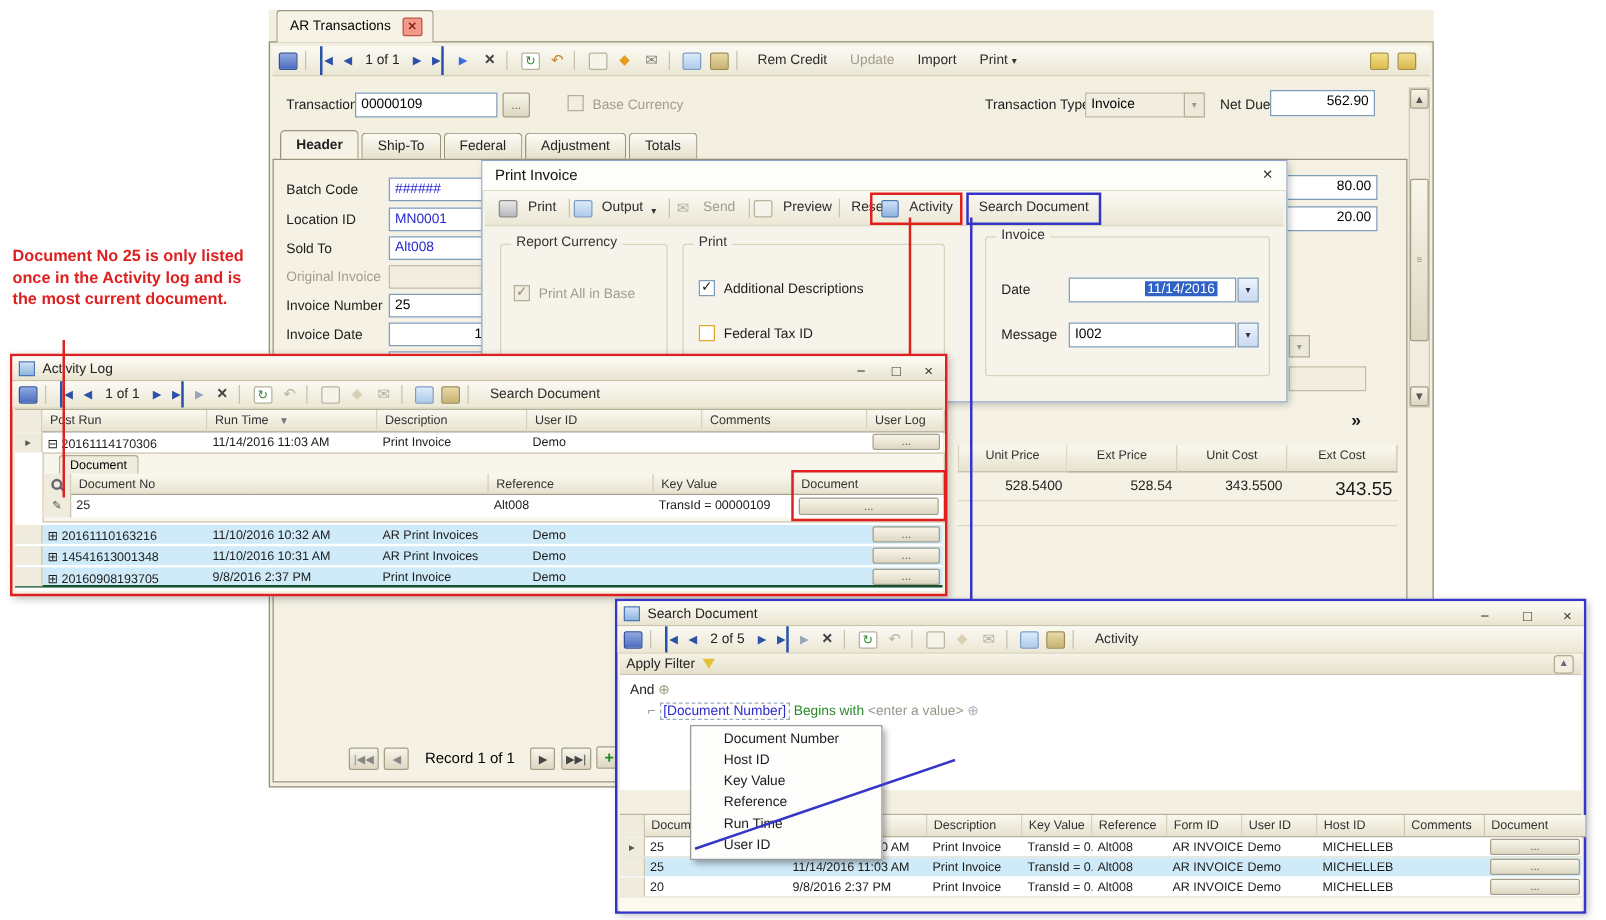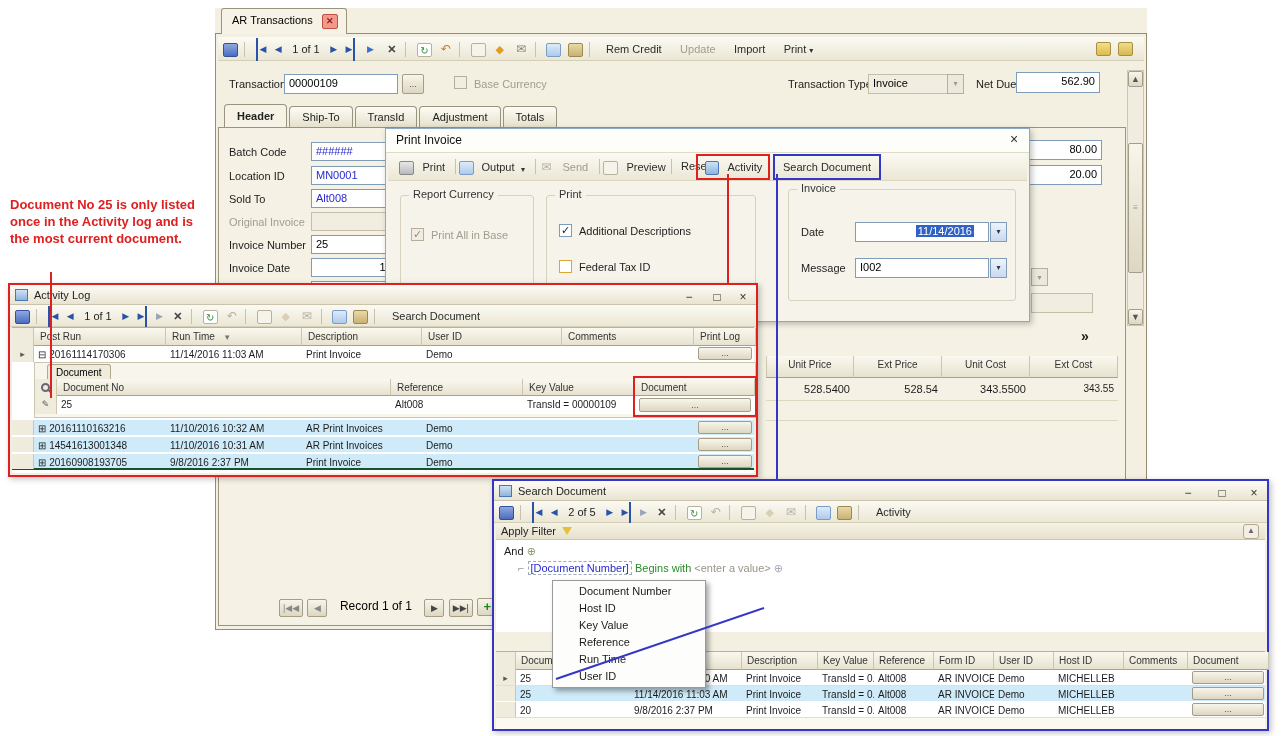--- a/index.html
+++ b/index.html
@@ -109,21 +109,21 @@
       <div class="btn3" style="left:186px;top:40px;width:22px;height:20px;line-height:18px;">...</div>
       <div class="cb dis" style="left:238px;top:42px;"></div>
       <div class="lbl gray" style="left:258px;top:44px;">Base Currency</div>
       <div class="lbl" style="left:572px;top:44px;">Transaction Type</div>
       <div class="fld dis" style="left:652px;top:40px;width:96px;height:20px;"><span>Invoice</span></div>
       <div class="ddbtn dis" style="left:731px;top:40px;height:20px;">▾</div>
       <div class="lbl" style="left:760px;top:44px;">Net Due</div>
       <div class="fld rt" style="left:800px;top:38px;width:84px;height:21px;">562.90</div>
 
       <div class="abs" style="left:8px;top:70px;height:24px;white-space:nowrap;">
-        <span class="tab active">Header</span><span class="tab">Ship-To</span><span class="tab">TransId</span><span class="tab">Adjustment</span><span class="tab">Totals</span>
+        <span class="tab active">Header</span><span class="tab">Ship-To</span><span class="tab">Federal</span><span class="tab">Adjustment</span><span class="tab">Totals</span>
       </div>
 
       <div class="abs" style="left:2px;top:93px;right:20px;bottom:3px;border:1px solid #9a937e;background:#f5f2e5;">
         <div class="lbl" style="left:10px;top:18px;">Batch Code</div>
         <div class="fld blue" style="left:92px;top:14px;width:88px;height:19px;">######</div>
         <div class="lbl" style="left:10px;top:42px;">Location ID</div>
         <div class="fld blue" style="left:92px;top:38px;width:88px;height:19px;">MN0001</div>
         <div class="lbl" style="left:10px;top:65px;">Sold To</div>
         <div class="fld blue" style="left:92px;top:61px;width:88px;height:19px;">Alt008</div>
         <div class="lbl gray" style="left:10px;top:88px;">Original Invoice</div>
@@ -141,21 +141,21 @@
         <div class="fld dis" style="left:812px;top:165px;width:62px;height:20px;"></div>
 
         <div class="abs" style="left:862px;top:200px;font-size:14px;font-weight:bold;color:#1c1c1c;">»</div>
         <div class="gh" style="left:547px;top:228px;width:88px;height:22px;border-left:1px solid #cdc6ae;border-radius:2px 0 0 0;">Unit Price</div>
         <div class="gh" style="left:635px;top:228px;width:88px;height:22px;">Ext Price</div>
         <div class="gh" style="left:723px;top:228px;width:88px;height:22px;">Unit Cost</div>
         <div class="gh" style="left:811px;top:228px;width:88px;height:22px;">Ext Cost</div>
         <div class="cell rt" style="left:547px;top:252px;width:88px;height:18px;font-size:11px;">528.5400</div>
         <div class="cell rt" style="left:635px;top:252px;width:88px;height:18px;font-size:11px;">528.54</div>
         <div class="cell rt" style="left:723px;top:252px;width:88px;height:18px;font-size:11px;">343.5500</div>
-        <div class="cell rt" style="left:811px;top:252px;width:88px;height:18px;font-size:10px;">343.55</div>
+        <div class="cell rt" style="left:811px;top:252px;width:88px;height:18px;font-size:15px;">343.55</div>
         <div class="abs" style="left:547px;top:272px;width:352px;height:1px;background:#ddd7c2;"></div>
         <div class="abs" style="left:547px;top:292px;width:352px;height:1px;background:#ddd7c2;"></div>
 
         <div class="abs" style="left:60px;bottom:8px;height:20px;white-space:nowrap;">
           <span class="btn3" style="position:static;display:inline-block;width:24px;height:18px;line-height:16px;color:#888;">|◀◀</span>
           <span class="btn3" style="position:static;display:inline-block;width:20px;height:18px;line-height:16px;color:#888;">◀</span>
           <span style="font-size:12px;margin:0 8px;vertical-align:top;line-height:18px;display:inline-block;">Record 1 of 1</span>
           <span class="btn3" style="position:static;display:inline-block;width:20px;height:18px;line-height:16px;color:#444;">▶</span>
           <span class="btn3" style="position:static;display:inline-block;width:24px;height:18px;line-height:16px;color:#444;">▶▶|</span>
           <span class="btn3" style="position:static;display:inline-block;width:20px;height:18px;line-height:15px;color:#1e8a1e;font-size:13px;font-weight:bold;">+</span>
@@ -262,21 +262,21 @@
     </div>
 
     <div class="abs" style="left:2px;right:2px;top:42px;bottom:2px;background:#fff;border-top:1px solid #b9b29b;">
 
       <div class="selcol" style="left:0;top:0;width:22px;height:18px;"></div>
       <div class="gh" style="left:22px;top:0;width:132px;height:18px;text-align:left;padding-left:6px;">Post Run</div>
       <div class="gh" style="left:154px;top:0;width:136px;height:18px;text-align:left;padding-left:6px;"><span>Run Time</span> &nbsp;&nbsp;<span class="sort">▼</span></div>
       <div class="gh" style="left:290px;top:0;width:120px;height:18px;text-align:left;padding-left:6px;">Description</div>
       <div class="gh" style="left:410px;top:0;width:140px;height:18px;text-align:left;padding-left:6px;">User ID</div>
       <div class="gh" style="left:550px;top:0;width:132px;height:18px;text-align:left;padding-left:6px;">Comments</div>
-      <div class="gh" style="left:682px;top:0;width:62px;height:18px;text-align:left;padding-left:6px;">Print Log</div>
+      <div class="gh" style="left:682px;top:0;width:62px;height:18px;text-align:left;padding-left:6px;">User Log</div>
 
       <div class="abs" style="left:0;top:18px;right:0;height:16px;">
         <div class="selcol" style="left:0;top:0;width:22px;height:16px;">▸</div>
         <div class="cell" style="left:22px;top:0;width:132px;"><span>⊟</span> <span>20161114170306</span></div>
         <div class="cell" style="left:154px;top:0;width:136px;">11/14/2016 11:03 AM</div>
         <div class="cell" style="left:290px;top:0;width:120px;">Print Invoice</div>
         <div class="cell" style="left:410px;top:0;width:140px;">Demo</div>
         <div class="btn3" style="left:686px;top:1px;width:54px;height:13px;">...</div>
       </div>
 

